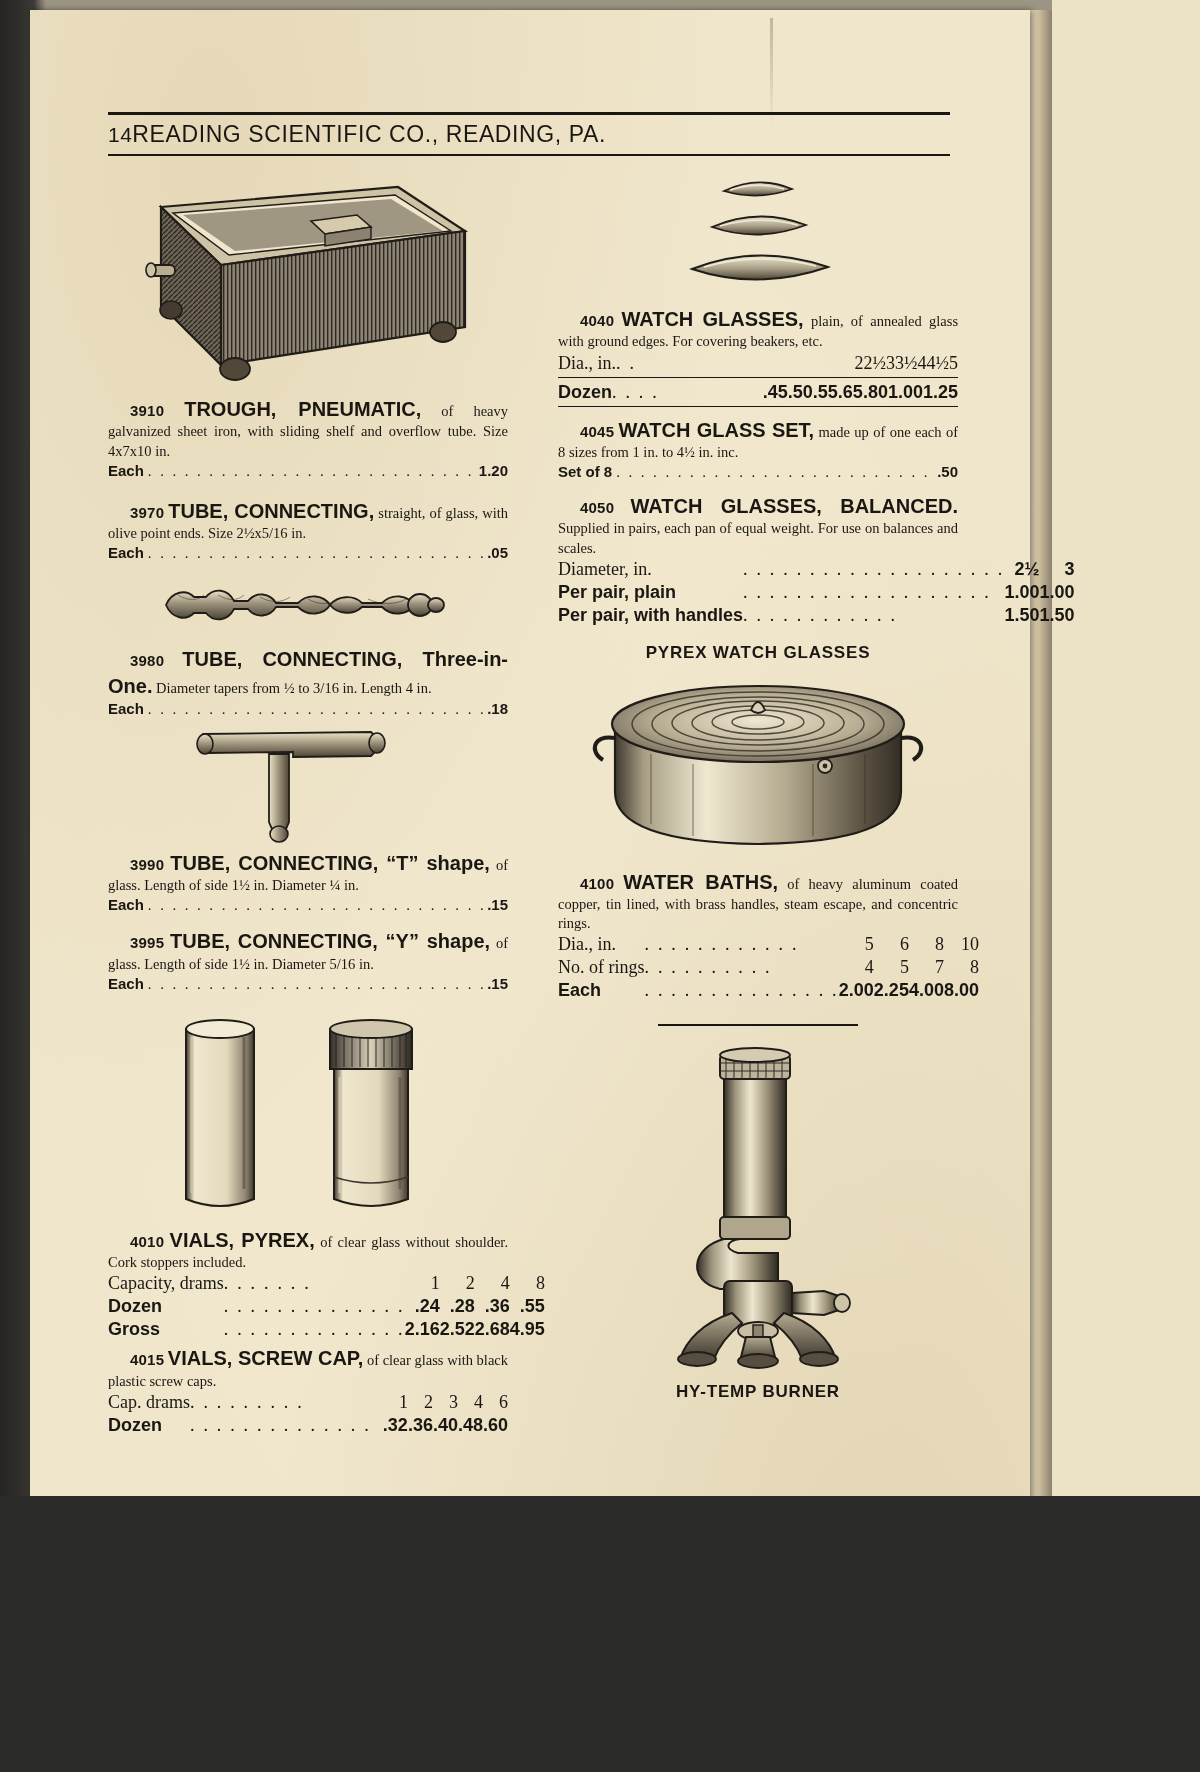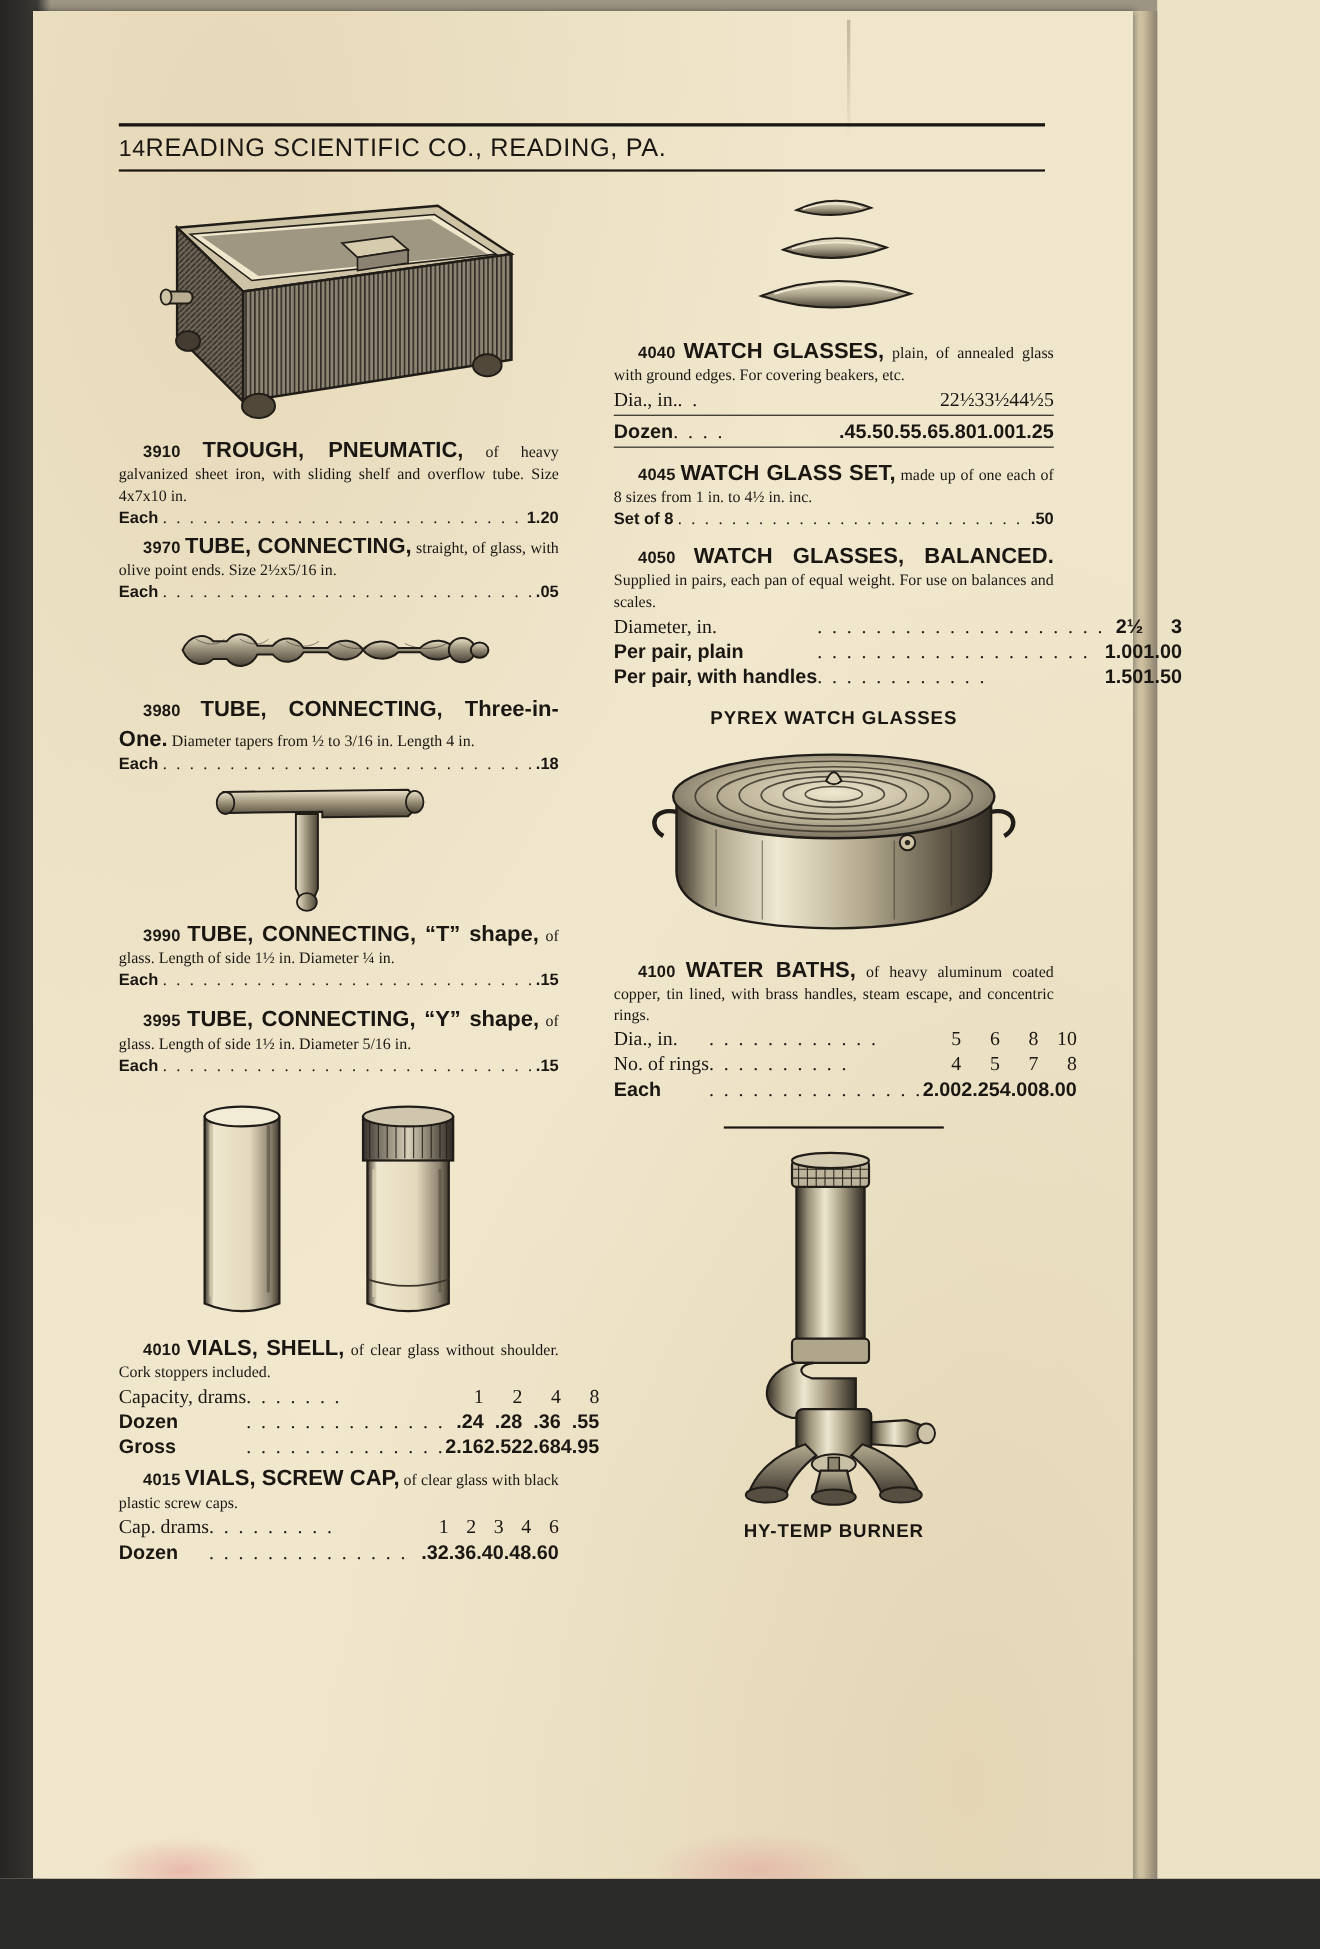--- a/index.html
+++ b/index.html
@@ -3,21 +3,21 @@
 <meta charset="utf-8">
 <style>
   html, body {
     margin: 0;
     padding: 0;
     background: #2b2b29;
   }
   .page-root {
     position: relative;
     width: 1200px;
-    height: 1708px;
+    height: 1496px;
     background: #fef9c3;
     overflow: hidden;
     font-family: "Liberation Sans", sans-serif;
   }
   
   .scan-bg {
     position: absolute;
     inset: 0;
     background: linear-gradient(90deg, #262523 0px, #2f2e2b 20px, #3d3b37 34px, #6e6a5e 40px, #9c9583 46px);
     background-color: #33312e;
@@ -305,21 +305,21 @@
             <span class="bold-sans">TROUGH, PNEUMATIC,</span>
             <span>of heavy galvanized sheet iron, with sliding shelf and overflow tube. Size 4x7x10 in.</span>
           </p>
           <div class="price-line">
             <span class="price-label">Each</span>
             <span class="dots">. . . . . . . . . . . . . . . . . . . . . . . . . . . . .</span>
             <span class="price-val">1.20</span>
           </div>
         </div>
 
-        <div class="entry" style="margin-top:4px;">
+        <div class="entry" style="margin-top:18px;">
           <p class="indent">
             <span class="catno">3970</span>
             <span class="bold-sans">TUBE, CONNECTING,</span>
             <span>straight, of glass, with olive point ends. Size 2½x5/16 in.</span>
           </p>
           <div class="price-line">
             <span class="price-label">Each</span>
             <span class="dots">. . . . . . . . . . . . . . . . . . . . . . . . . . . . . .</span>
             <span class="price-val">.05</span>
           </div>
@@ -460,21 +460,21 @@
             <ellipse cx="213" cy="22" rx="41" ry="9" fill="#cfc6ad" stroke="#201d18" stroke-width="2"></ellipse>
             <path d="M182,70 L182,186" stroke="#d5cbae" stroke-width="3" opacity="0.9"></path>
             <path d="M242,70 L242,182" stroke="#5d5445" stroke-width="3" opacity="0.7"></path>
             <path d="M176,170 Q213,182 250,170" fill="none" stroke="#3c352b" stroke-width="1.6"></path>
           </svg>
         </div>
 
         <div class="entry">
           <p class="indent">
             <span class="catno">4010</span>
-            <span class="bold-sans">VIALS, SHELL,</span>
+            <span class="bold-sans">VIALS, PYREX,</span>
             <span>of clear glass without shoulder. Cork stoppers included.</span>
           </p>
           <table class="spec">
             <tbody>
                 <tr>
               <td class="rowlabel-serif">Capacity, drams</td>
               <td class="leader"> . . . . . . .</td>
               <td class="num-serif">1</td>
               <td class="num-serif">2</td>
               <td class="num-serif">4</td>

